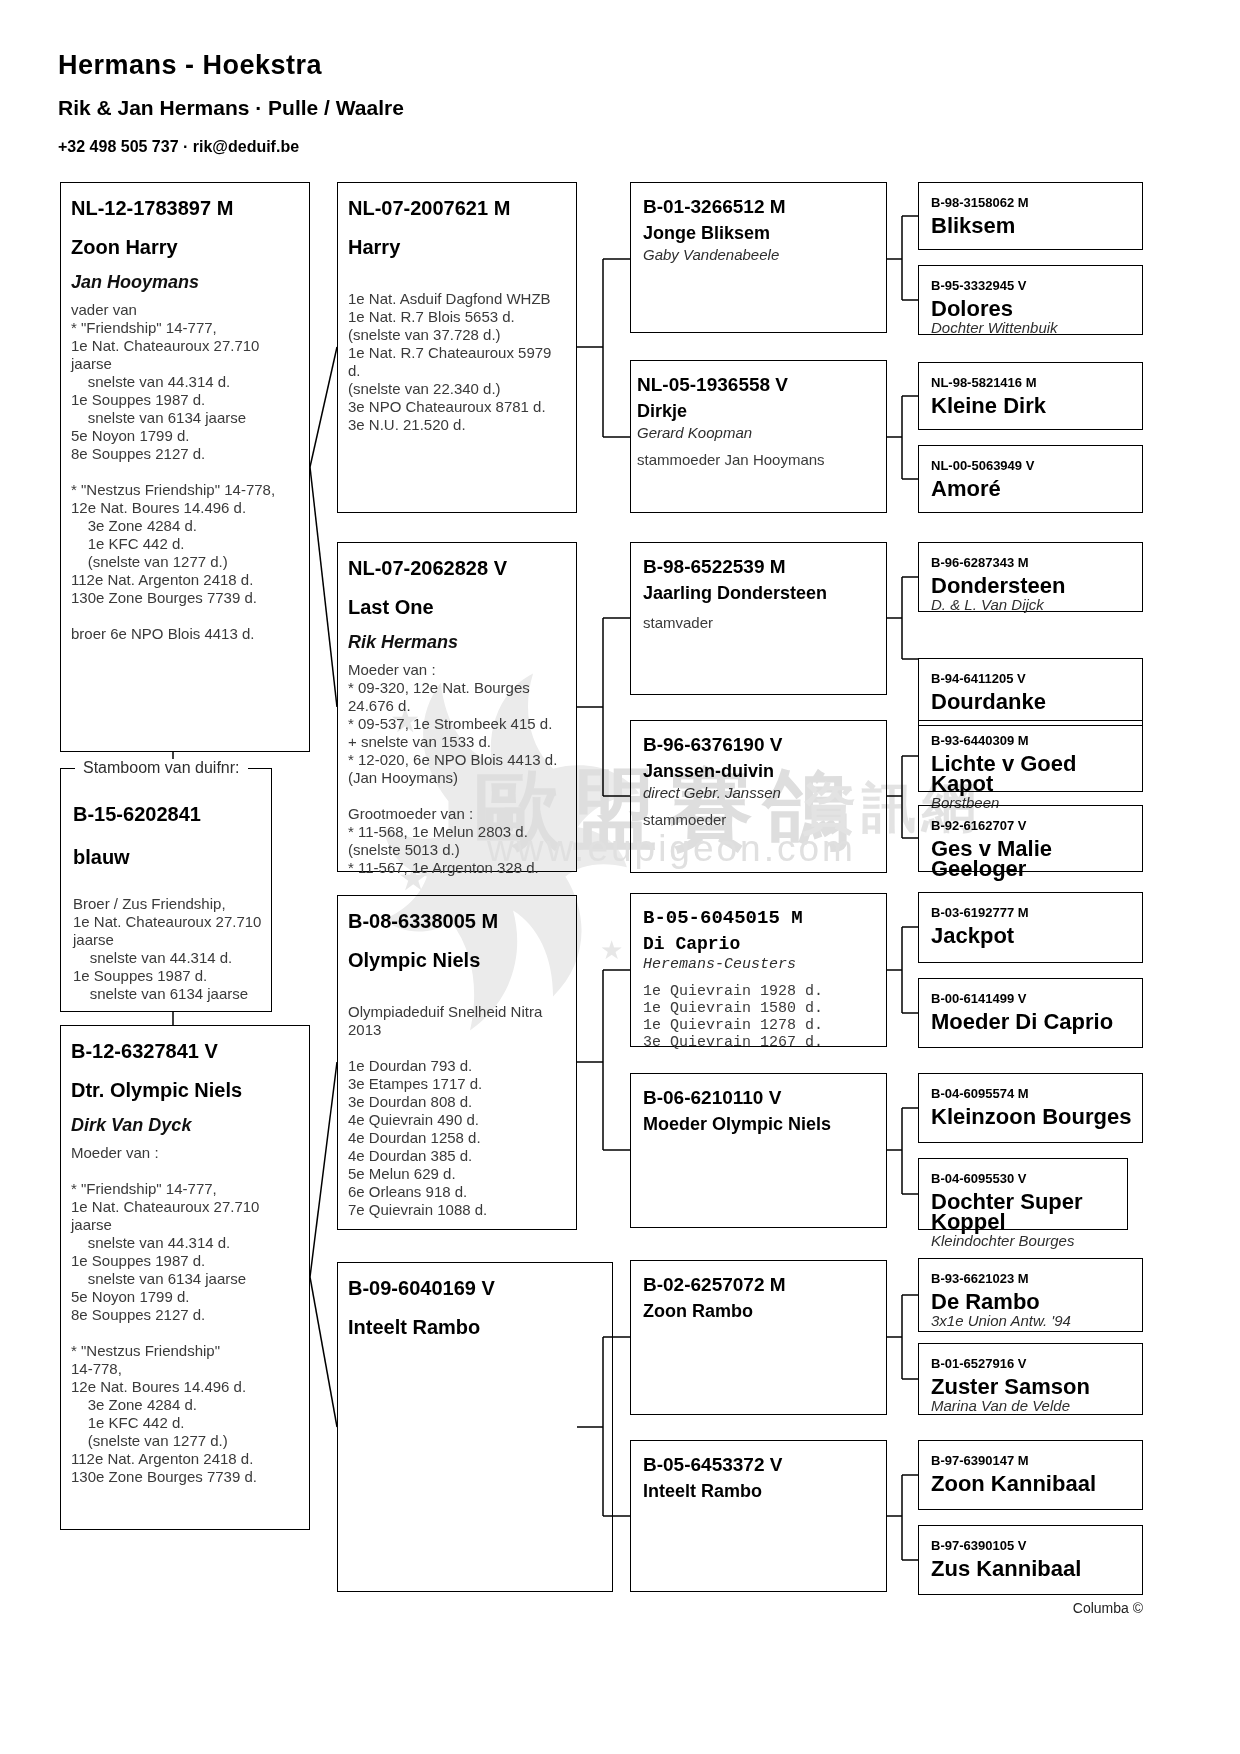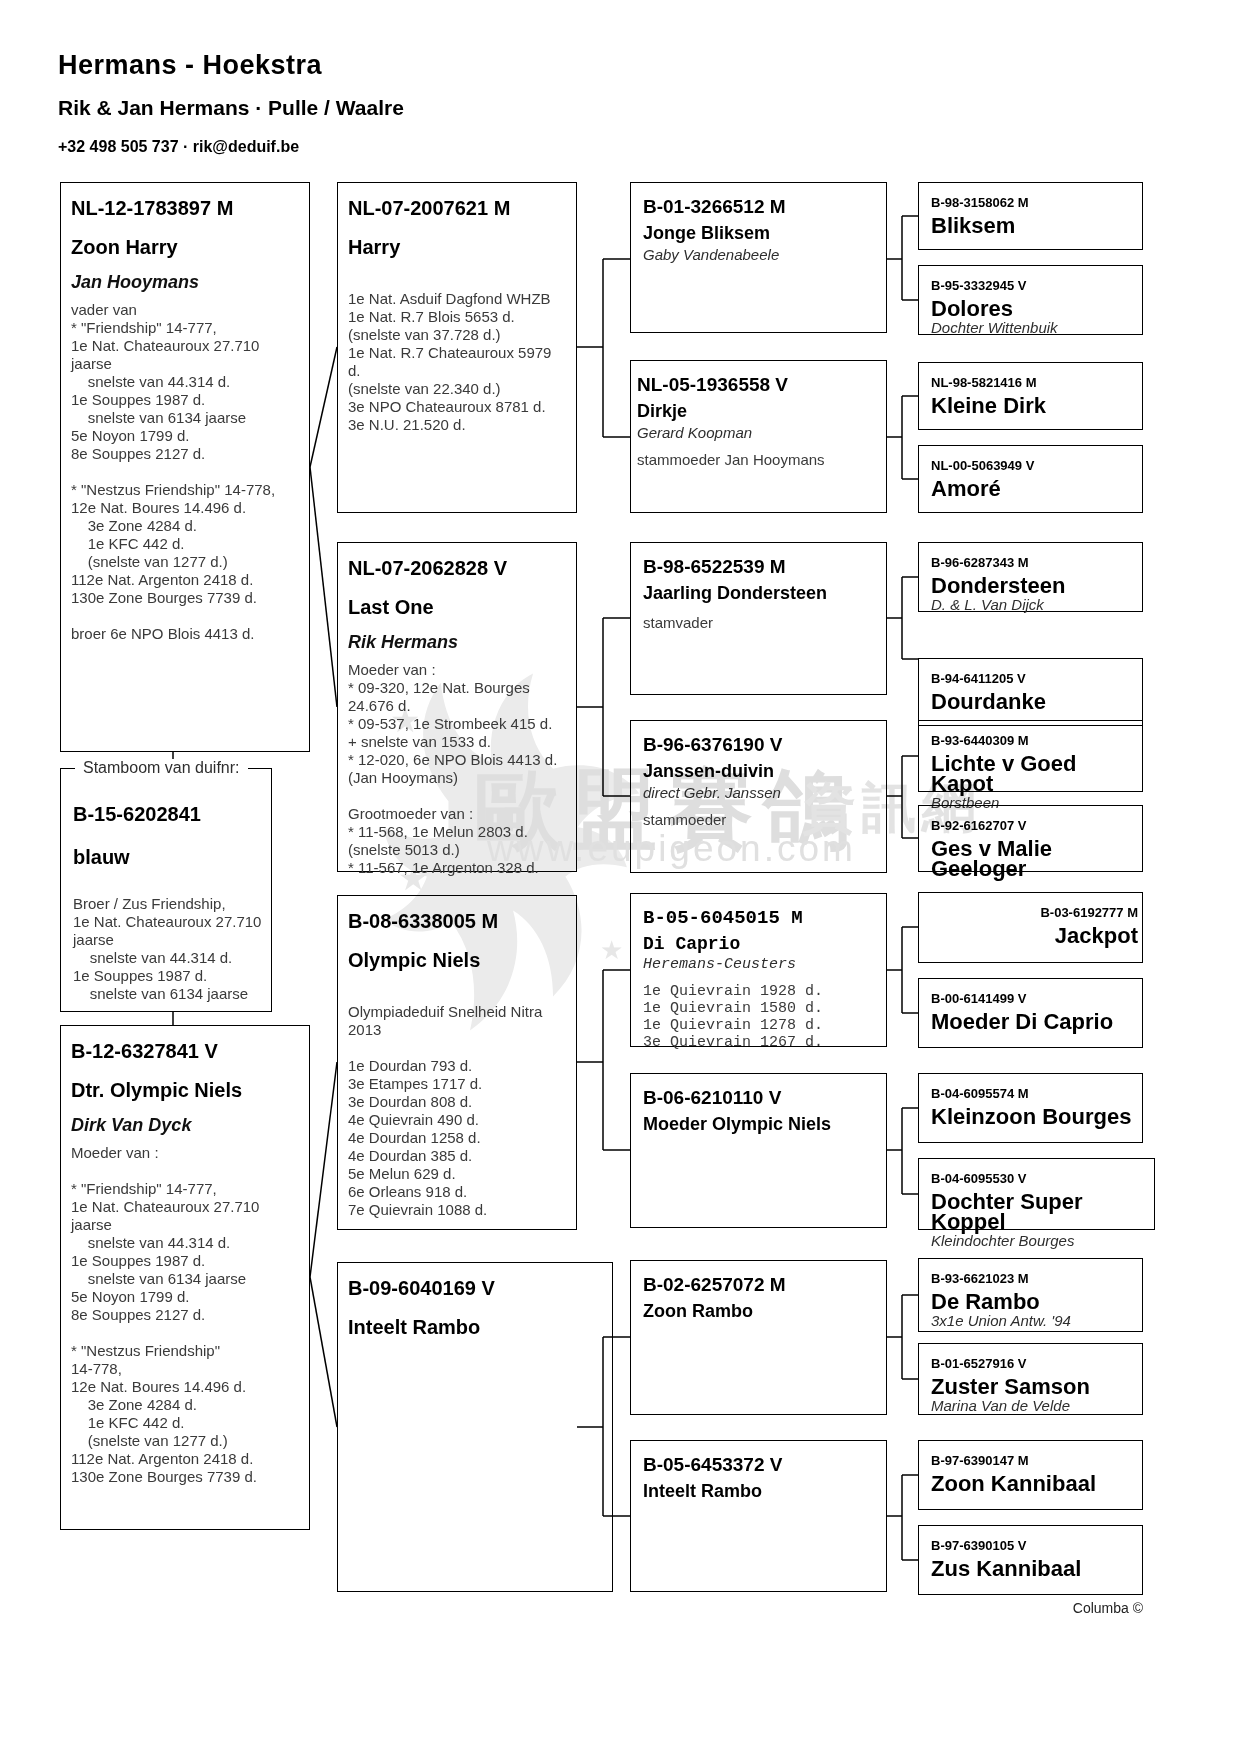--- a/index.html
+++ b/index.html
@@ -318,33 +318,33 @@
       </div>
       <div class="box tiny" style="left: 918px; top: 720px; width: 225px; height: 72px;">
         <div class="ring">B-93-6440309 M</div>
         <div class="pname">Lichte v Goed Kapot</div>
         <div class="fancier">Borstbeen</div>
       </div>
       <div class="box tiny" style="left: 918px; top: 805px; width: 225px; height: 67px;">
         <div class="ring">B-92-6162707 V</div>
         <div class="pname">Ges v Malie Geeloger</div>
       </div>
-      <div class="box tiny" style="left: 918px; top: 892px; width: 225px; height: 71px; text-align: right;">
+      <div class="box tiny" style="left: 918px; top: 892px; width: 225px; height: 71px;">
         <div class="ring">B-03-6192777 M</div>
         <div class="pname">Jackpot</div>
       </div>
       <div class="box tiny" style="left: 918px; top: 978px; width: 225px; height: 70px;">
         <div class="ring">B-00-6141499 V</div>
         <div class="pname">Moeder Di Caprio</div>
       </div>
       <div class="box tiny" style="left: 918px; top: 1073px; width: 225px; height: 70px;">
         <div class="ring">B-04-6095574 M</div>
         <div class="pname">Kleinzoon Bourges</div>
       </div>
-      <div class="box tiny" style="left: 918px; top: 1158px; width: 237px; height: 72px;">
+      <div class="box tiny" style="left: 918px; top: 1158px; width: 210px; height: 72px;">
         <div class="ring">B-04-6095530 V</div>
         <div class="pname">Dochter Super Koppel</div>
         <div class="fancier">Kleindochter Bourges</div>
       </div>
       <div class="box tiny" style="left: 918px; top: 1258px; width: 225px; height: 74px;">
         <div class="ring">B-93-6621023 M</div>
         <div class="pname">De Rambo</div>
         <div class="fancier">3x1e Union Antw. '94</div>
       </div>
       <div class="box tiny" style="left: 918px; top: 1343px; width: 225px; height: 72px;">

